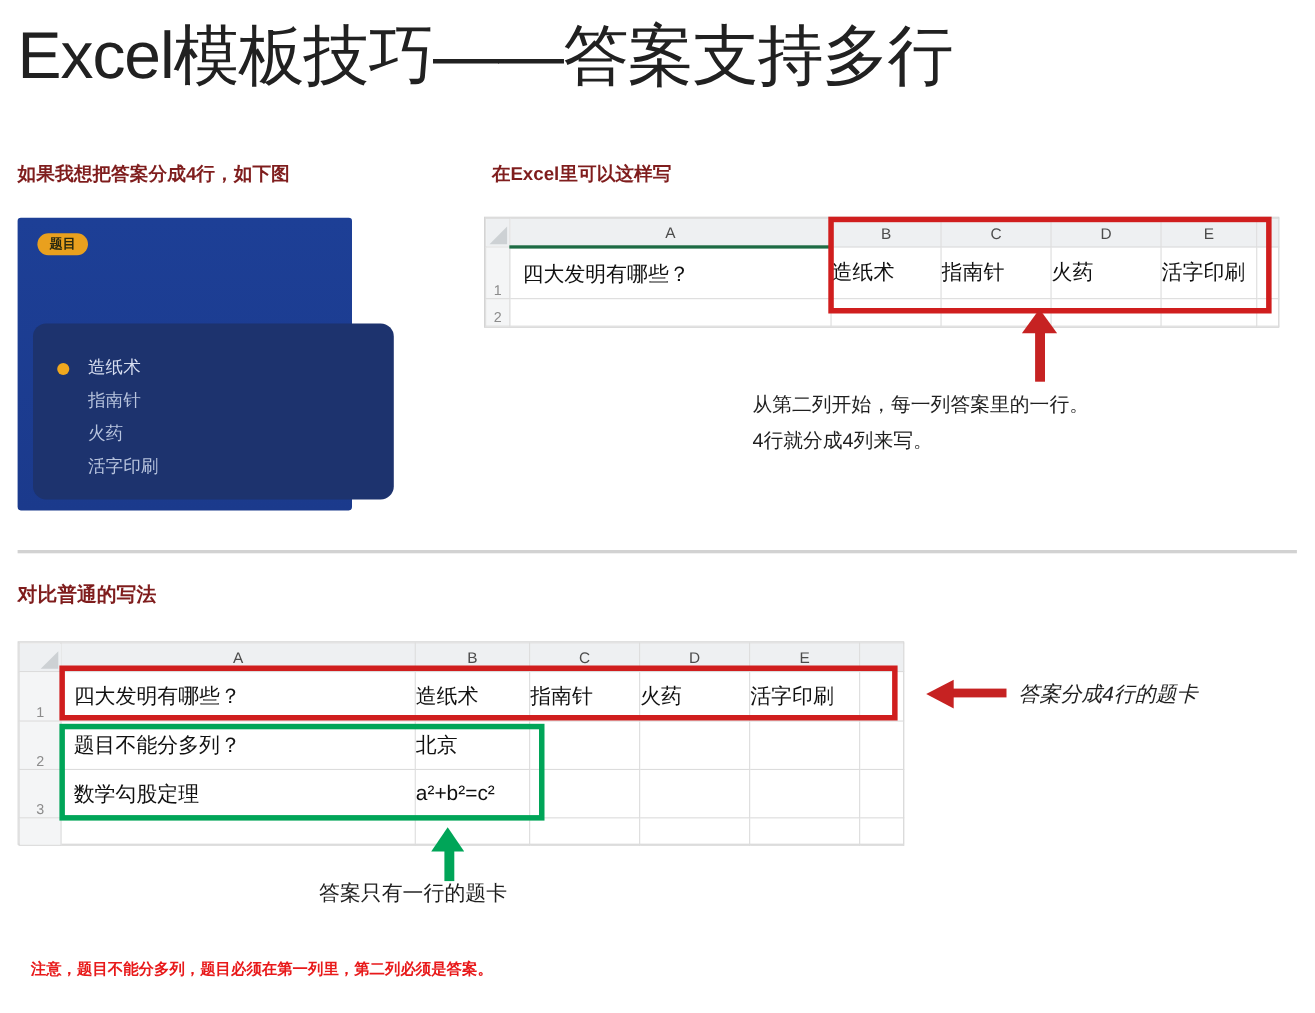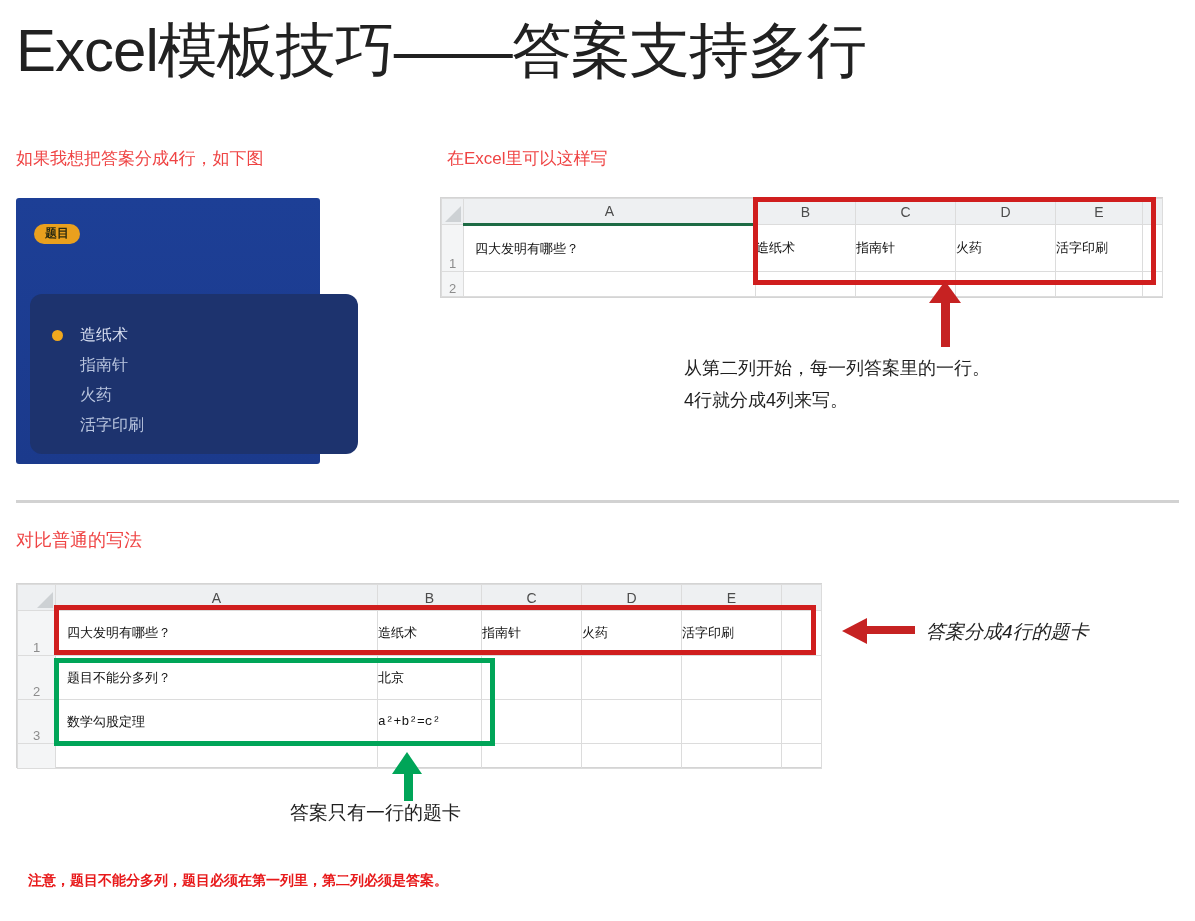--- a/index.html
+++ b/index.html
@@ -24,37 +24,37 @@
     letter-spacing: -1px;
     color: #212121;
     white-space: nowrap;
     line-height: 1.1;
   }
 
   
   .caption {
     position: absolute;
     font-size: 17px;
-    font-weight: 400;
-    color: #ef4444;
+    font-weight: 700;
+    color: #7f1d1d;
     white-space: nowrap;
   }
   #cap-left  { left: 16px;  top: 147px; }
   #cap-right { left: 447px; top: 147px; }
   #cap-compare { left: 16px; top: 528px; font-size: 18px; }
 
   
   .qcard {
     position: absolute;
     left: 16px; top: 198px;
     width: 304px; height: 266px;
     background: #1b3a8c;
     background: linear-gradient(180deg,#1d3f96 0%,#1b3a8c 100%);
     border-radius: 3px;
-    padding: 25px 18px 0 18px;
+    padding: 14px 18px 0 18px;
   }
   .qbadge {
     display: inline-block;
     background: #e9a01e;
     color: #2a2a10;
     font-size: 12px;
     font-weight: 700;
     padding: 2px 11px 3px 11px;
     border-radius: 10px;
     line-height: 1.25;
@@ -142,27 +142,26 @@
   .rowhead {
     background: #f4f5f6;
     color: #8c8c8c;
     text-align: center;
     font-size: 13px;
     vertical-align: bottom;
     padding-bottom: 3px;
     border-right: 1px solid #c9c9c9;
   }
   .cell {
-    font-size: 13px;
+    font-size: 19px;
     color: #111111;
     padding: 0 0 0 9px;
     vertical-align: middle;
     white-space: nowrap;
     overflow: hidden;
-    font-family: Liberation Mono, monospace;
   }
   .cell.a-col { padding-left: 11px; }
 
   
   .sel-underline { border-bottom: 3px solid #1d6b44 !important; }
 
   
   #sheet-top { left: 440px; top: 197px; width: 723px; height: 101px; }
 
   

